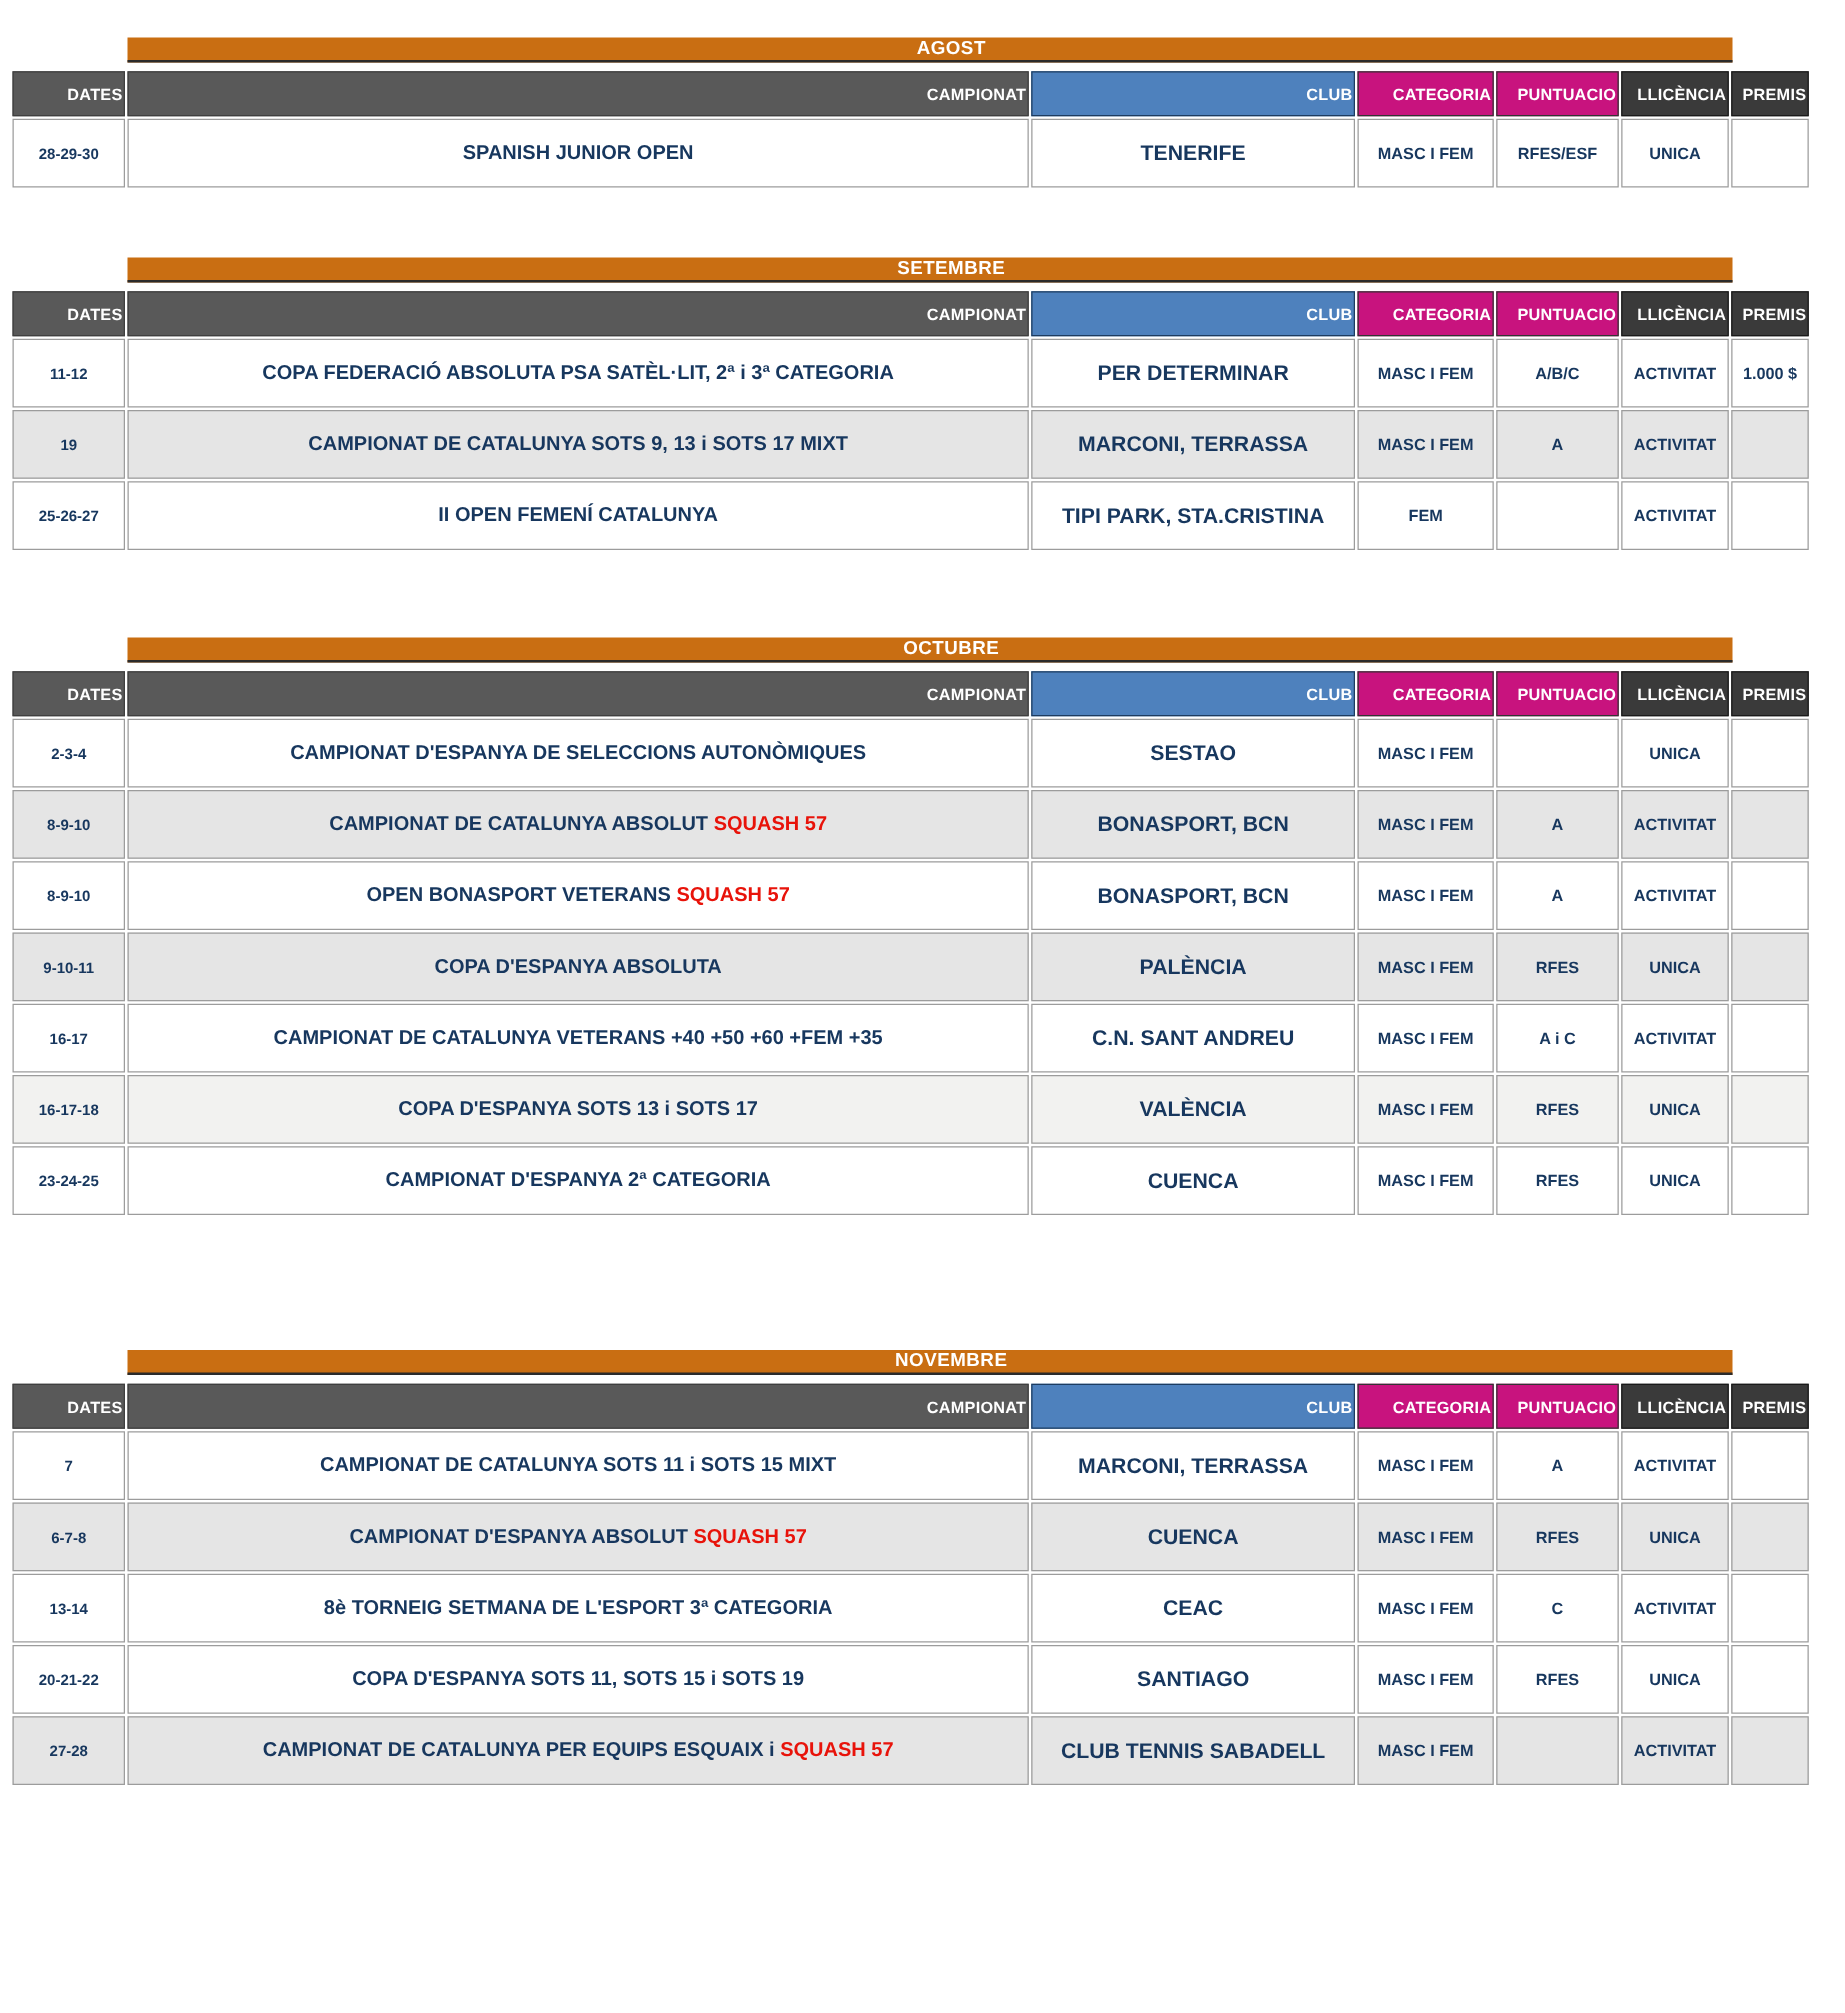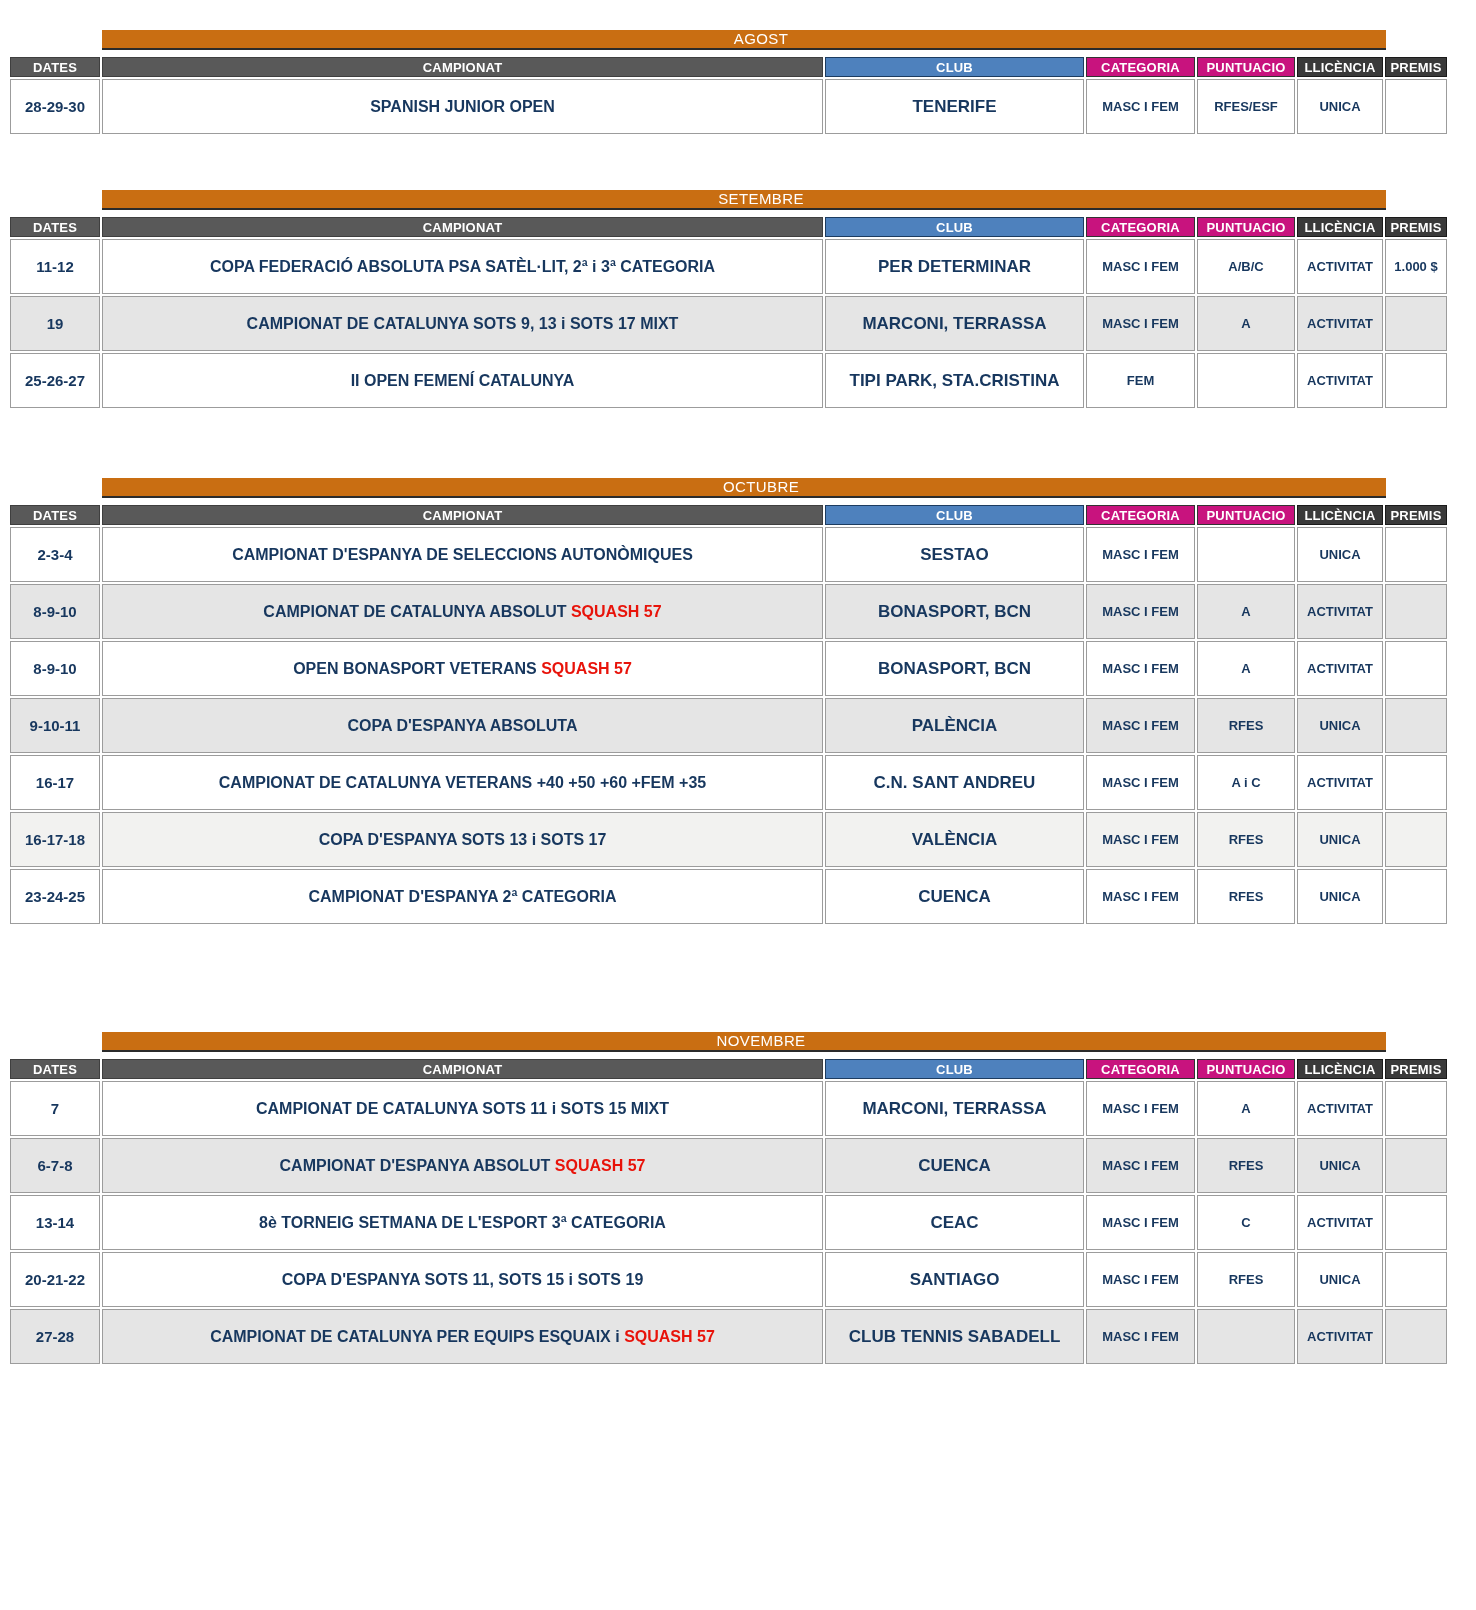--- a/index.html
+++ b/index.html
@@ -13,50 +13,50 @@
   .s1{margin-top:54px}
   .s2{margin-top:68px}
   .s3{margin-top:106px}
 
   .month-banner{
     margin-left:102px;width:1284px;height:18px;
     background:#C96E12;border-bottom:2px solid #2b2b2b;
     text-align:center;
   }
   .month-title{
-    display:block;font-size:15px;font-weight:400;color:#ffffff;
+    display:block;font-size:15px;font-weight:700;color:#ffffff;
     line-height:18px;letter-spacing:.4px;padding-left:34px;
   }
 
   table.cal-table{
     margin-left:8px;margin-top:5px;
     border-collapse:separate;border-spacing:2px;
     table-layout:fixed;width:1441px;background:#ffffff;
   }
   th,td{box-sizing:border-box;overflow:hidden;}
   th{
-    height:20px;font-size:13px;font-weight:700;color:#ffffff;
-    text-align:center;vertical-align:middle;border:1px solid #222222;
+    height:36px;font-size:13px;font-weight:700;color:#ffffff;
+    text-align:right;vertical-align:middle;border:1px solid #222222;
     letter-spacing:.2px;
   }
   th.c0,th.c1{background:#595959;border-color:#3f3f3f;}
   th.c2{background:#4E81BD;border-color:#1d3c60;}
   th.c3,th.c4{background:#C8137E;border-color:#333333;}
   th.c5,th.c6{background:#3A3A3A;border-color:#1a1a1a;}
 
   td{
     height:55px;border:1px solid #9C9C9C;background:#ffffff;
     text-align:center;vertical-align:middle;
     color:#17375E;font-weight:700;padding:0 4px;
   }
   tr.bg-white td{background:#ffffff;}
   tr.bg-beige td{background:#e5e5e5;}
   tr.bg-gray  td{background:#F2F2F0;}
 
-  td.col-dates{font-size:15px;}
+  td.col-dates{font-size:12px;}
   td.col-campionat{font-size:16px;}
   td.col-club{font-size:17px;}
   td.col-categoria,td.col-puntuacio,td.col-llicencia,td.col-premis{font-size:13px;}
   .red{color:#E8130A;}
 </style>
 </head>
 <body>
 
 <div id="calendar">
   <section class="month-section s0">

